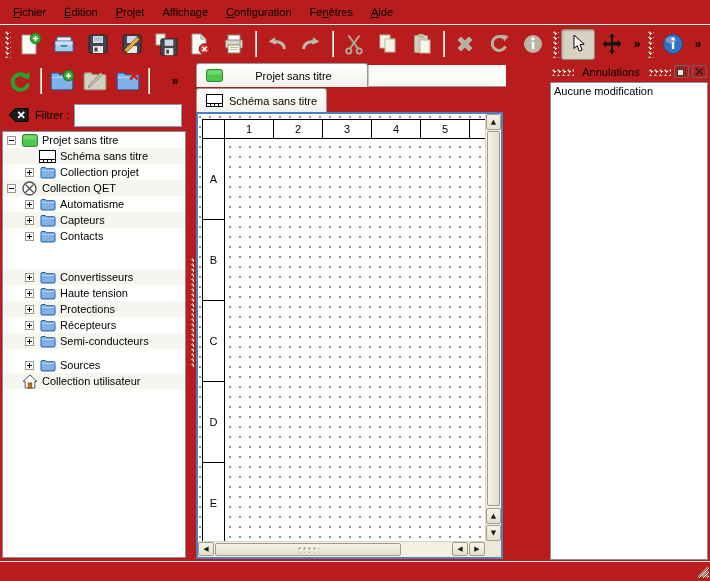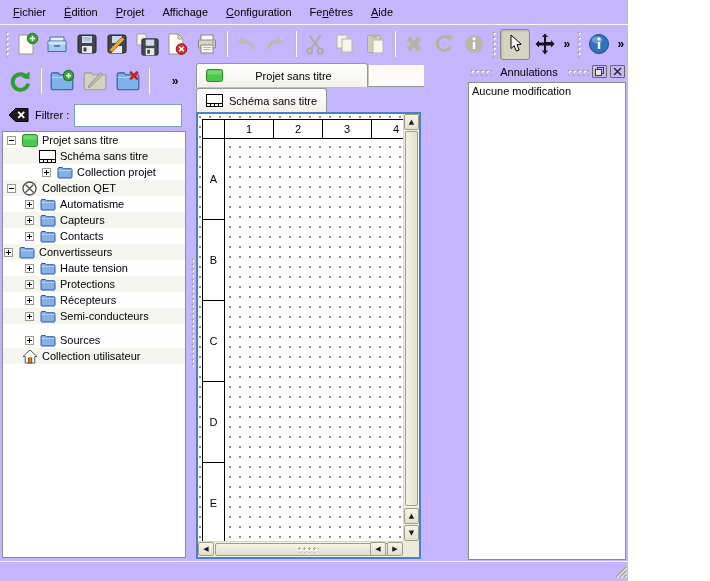--- a/index.html
+++ b/index.html
@@ -1,18 +1,18 @@
 <!DOCTYPE html>
 <html><head>
 <meta charset="utf-8">
 <style>
   html,body{margin:0;padding:0;}
   #window{
-    position:relative;width:628px;height:581px;overflow:hidden;
-    background:#c4b5fd;font-family:"Liberation Sans",sans-serif;font-size:11px;color:#000;
+    position:relative;width:710px;height:581px;overflow:hidden;
+    background:#b91c1c;font-family:"Liberation Sans",sans-serif;font-size:11px;color:#000;
     -webkit-font-smoothing:none;
   }
   
   .menubar{height:24px;display:flex;align-items:center;padding-left:4px;border-bottom:1px solid #f6f5f0;}
   .menu-item{padding:4px 9px;cursor:default;}
   .menu-item u{text-decoration:underline;}
   
   .dots{
     background-image:radial-gradient(#b2ae98 1px,transparent 1.3px),radial-gradient(#ffffff 1px,transparent 1.3px);
     background-size:5px 5px;background-position:0 0,1px 1px;
@@ -370,21 +370,21 @@
             <span class="exp"></span>
             <span class="tree-ico icon">
               <svg width="17" height="13" viewBox="0 0 17 13">
                 <rect x="0.5" y="0.5" width="16" height="12" fill="#fff" stroke="#000"></rect>
                 <path d="M1 9.5h15" stroke="#000"></path>
                 <path d="M4.5 9.5V12M8.5 9.5V12M12.5 9.5V12" stroke="#000"></path>
               </svg>
             </span>
             <span>Schéma sans titre</span>
           </div>
-          <div class="tree-row" style="padding-left: 38px;">
+          <div class="tree-row" style="padding-left: 21px;">
             <span class="exp">
               <svg width="9" height="9" viewBox="0 0 9 9">
                 <rect x="0.5" y="0.5" width="8" height="8" fill="#fff" stroke="#9a9a93"></rect>
                 <line x1="2" y1="4.5" x2="7" y2="4.5" stroke="#000"></line>
                 <line x1="4.5" y1="2" x2="4.5" y2="7" stroke="#000"></line>
               </svg>
             </span>
             <span class="tree-ico icon">
               <svg width="16" height="13" viewBox="0 0 16 13">
                 <path d="M1 2.6c0-.6.4-1.1 1-1.1h3.4l1 1.2H14c.6 0 1 .4 1 1v7.2c0 .6-.4 1.1-1 1.1H2a1 1 0 0 1-1-1z" fill="#7fb2ea" stroke="#2a5a9a"></path>
@@ -449,21 +449,21 @@
               </svg>
             </span>
             <span class="tree-ico icon">
               <svg width="16" height="13" viewBox="0 0 16 13">
                 <path d="M1 2.6c0-.6.4-1.1 1-1.1h3.4l1 1.2H14c.6 0 1 .4 1 1v7.2c0 .6-.4 1.1-1 1.1H2a1 1 0 0 1-1-1z" fill="#7fb2ea" stroke="#2a5a9a"></path>
                 <path d="M1.5 4.4h13" stroke="#b7d4f4"></path>
               </svg>
             </span>
             <span>Contacts</span>
           </div>
-          <div class="tree-row alt" style="">
+          <div class="tree-row alt" style="padding-left: 21px; margin-top: 25px;">
             <span class="exp">
               <svg width="9" height="9" viewBox="0 0 9 9">
                 <rect x="0.5" y="0.5" width="8" height="8" fill="#fff" stroke="#9a9a93"></rect>
                 <line x1="2" y1="4.5" x2="7" y2="4.5" stroke="#000"></line>
                 <line x1="4.5" y1="2" x2="4.5" y2="7" stroke="#000"></line>
               </svg>
             </span>
             <span class="tree-ico icon">
               <svg width="16" height="13" viewBox="0 0 16 13">
                 <path d="M1 2.6c0-.6.4-1.1 1-1.1h3.4l1 1.2H14c.6 0 1 .4 1 1v7.2c0 .6-.4 1.1-1 1.1H2a1 1 0 0 1-1-1z" fill="#7fb2ea" stroke="#2a5a9a"></path>

